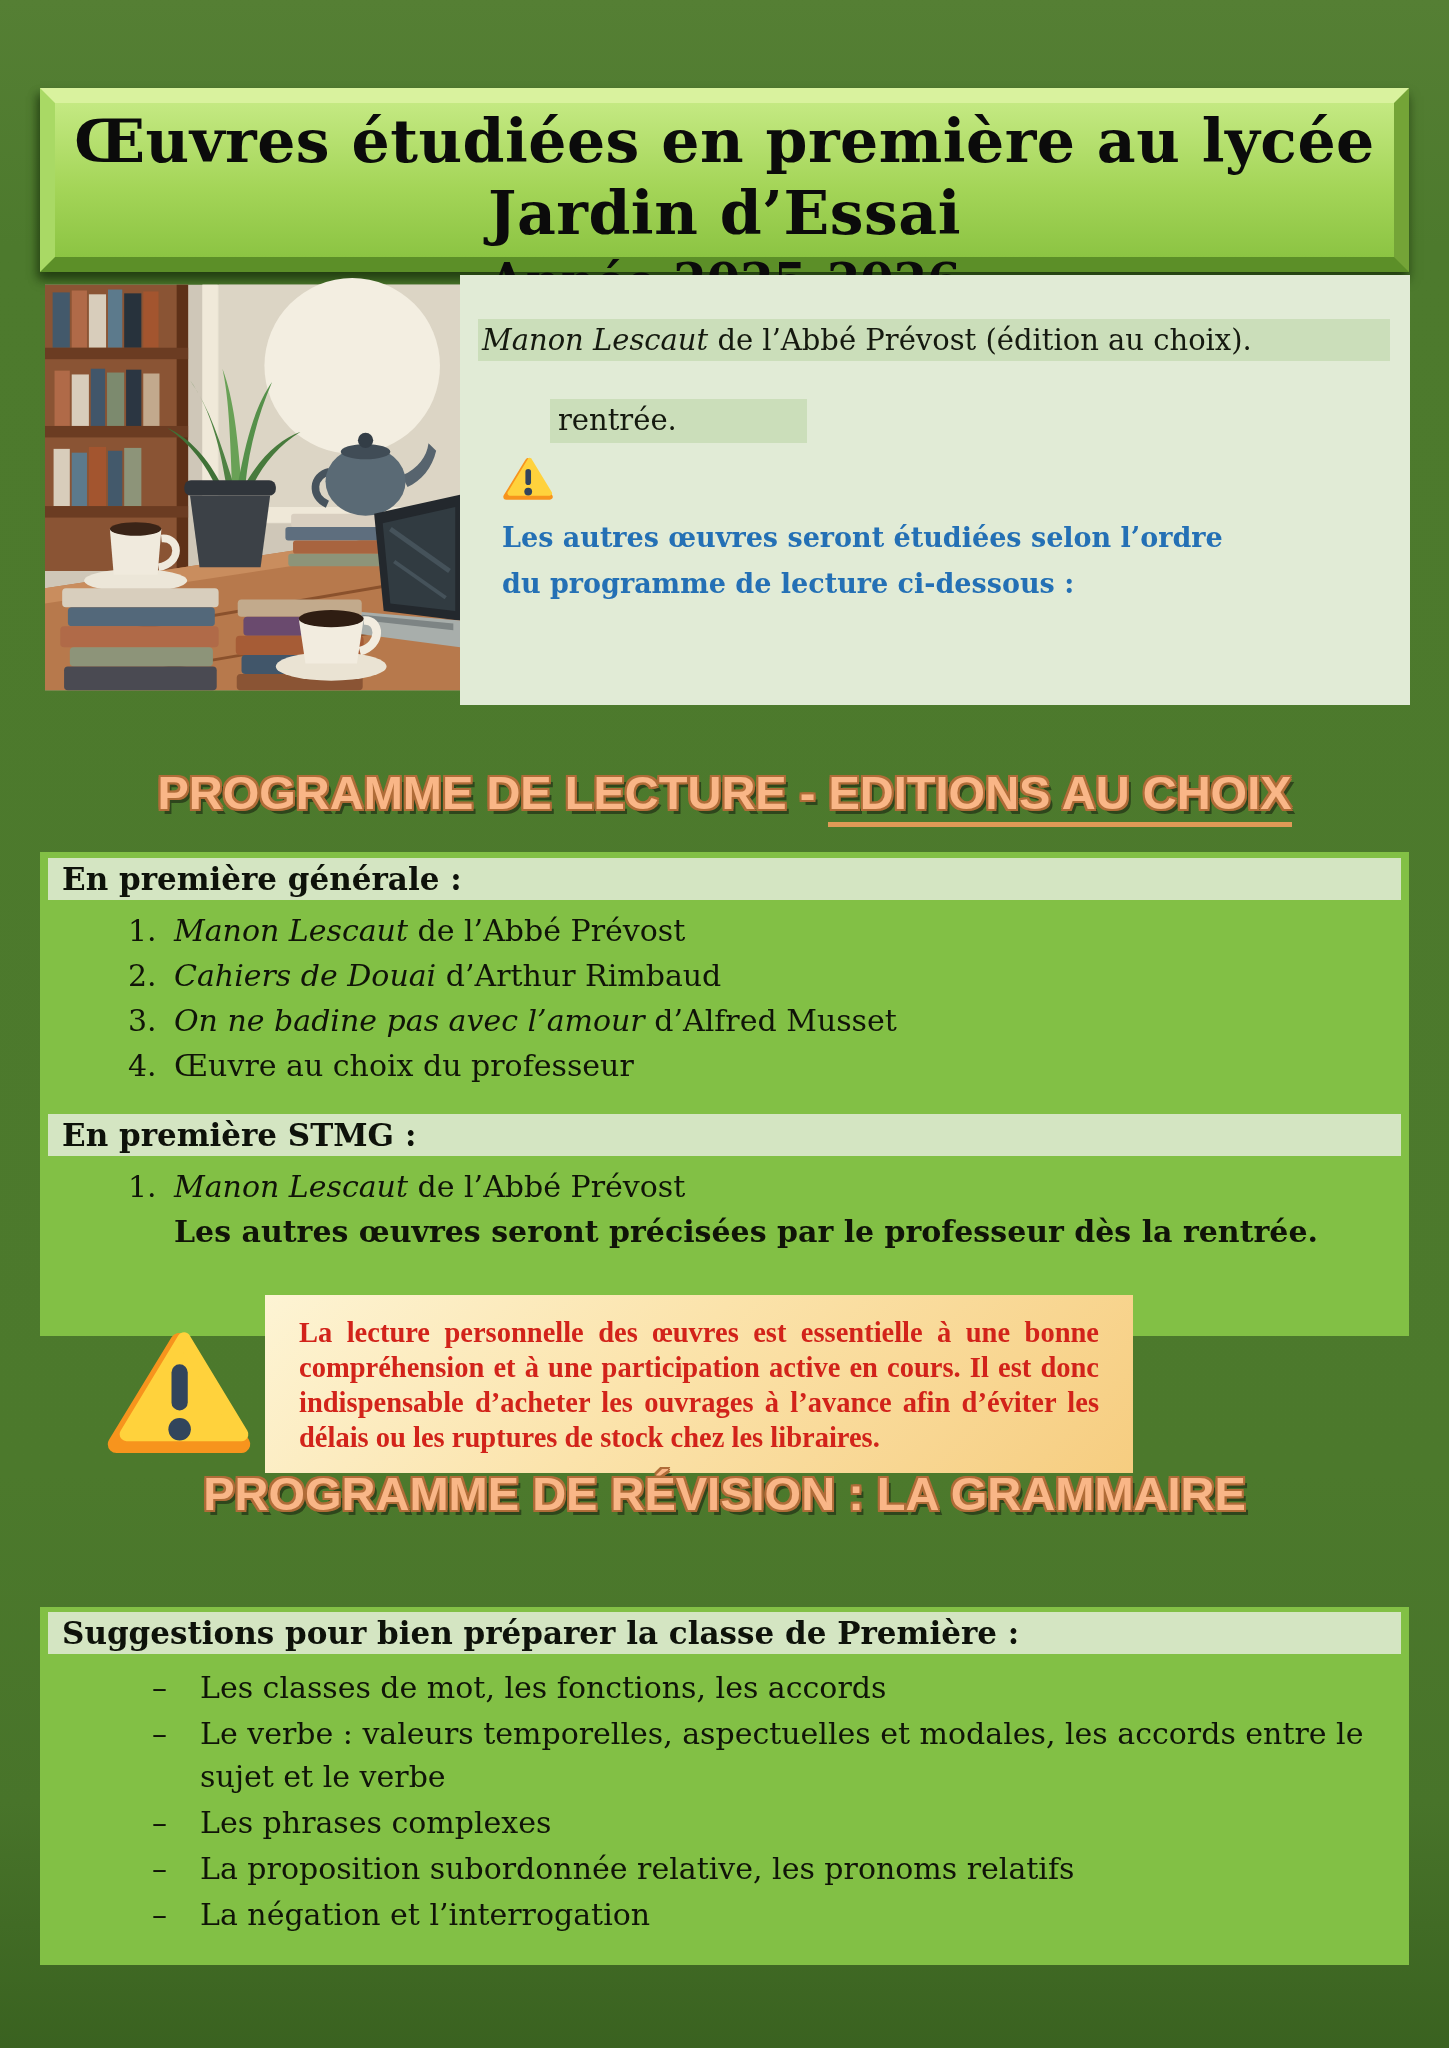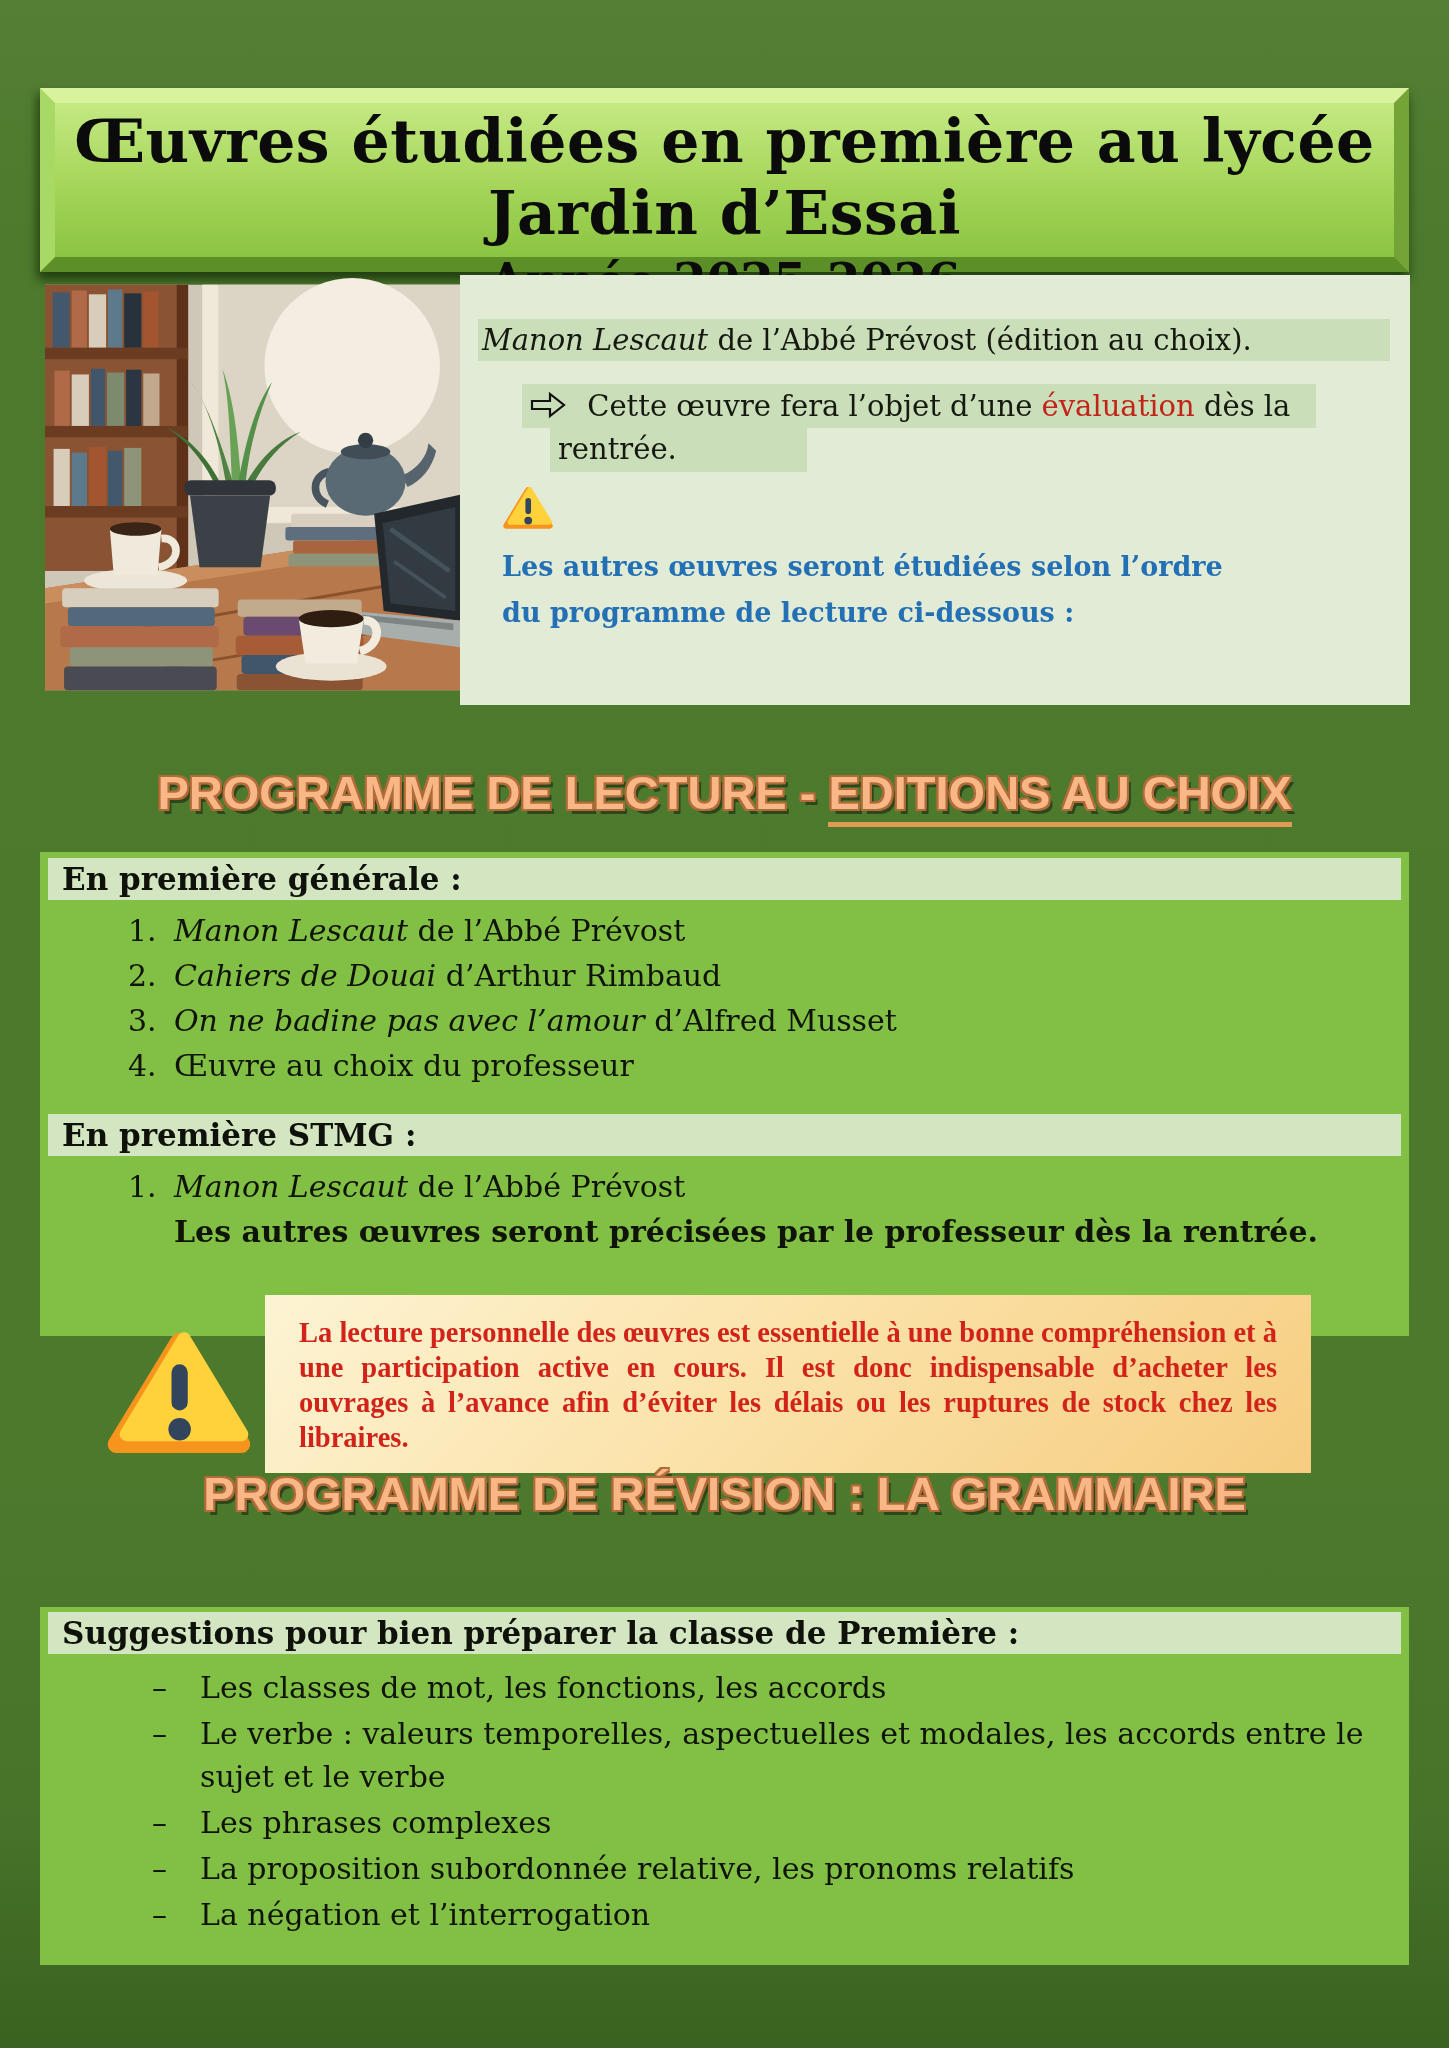--- a/index.html
+++ b/index.html
@@ -57,21 +57,21 @@
   .book-item .num{width:46px;margin-left:80px;flex:none;}
   .book-item .wtitle{font-style:italic;}
   .bold-note{font-weight:bold;font-size:30px;line-height:45px;margin:0 0 0 126px;color:#101408;}
   .gramlist{list-style:none;margin:12px 0 0 0;padding:0;}
   .gram-item{display:flex;font-size:30px;line-height:43px;margin-bottom:3px;color:#101408;}
   .gram-item .dash{width:48px;margin-left:104px;flex:none;}
   .gram-item .gtxt{width:1180px;}
   
   .warn-tri-big{position:absolute;left:104px;top:1324px;}
   .warnbox{
-    position:absolute;left:265px;top:1295px;width:1046px;height:178px;box-sizing:border-box;
+    position:absolute;left:265px;top:1295px;width:868px;height:178px;box-sizing:border-box;
     background:linear-gradient(135deg,#fdf4d4 0%,#fbe3ab 45%,#f6cd80 100%);
     padding:20px 34px;font-family:"Liberation Serif",serif;font-weight:bold;
     color:#d2231a;font-size:28.5px;line-height:35px;text-align:justify;margin:0;
   }
 </style>
 </head>
 <body>
 
 <div class="page">
 
@@ -165,26 +165,20 @@
       <path d="M266 350 L334 350 L327 397 L273 397 Z" fill="#f2ecdf"></path>
       <ellipse cx="300" cy="350" rx="34" ry="9" fill="#2f1d12"></ellipse>
     </svg>
   </div>
 
   <div class="panel">
     <span class="workline">
       <span class="wt">Manon Lescaut</span><span> de l’Abbé Prévost (édition au choix).</span>
     </span>
     <br>
-    <span class="arrowline">
-      <svg width="36" height="30" viewBox="0 0 36 30">
-          <polygon points="2,11 20,11 20,4 34,15 20,26 20,19 2,19" fill="#cbdeba" stroke="#111" stroke-width="2.2"></polygon>
-        </svg>
-      <span>Cette œuvre fera l’objet d’une </span><span class="red">évaluation</span><span> dès la</span>
-    </span>
     <br>
     <span class="rentree">rentrée.</span>
     <div class="note-row">
       <svg width="52" height="48" viewBox="0 0 120 110">
         <path d="M60 14 L110 96 L10 96 Z" fill="#f7941d" stroke="#f7941d" stroke-width="14" stroke-linejoin="round"></path>
         <g transform="translate(4,-4)">
             <path d="M60 16 L106 92 L14 92 Z" fill="#ffd23c" stroke="#ffd23c" stroke-width="11" stroke-linejoin="round"></path>
           </g>
         <rect x="54" y="32" width="13" height="37" rx="6.5" fill="#32455c"></rect>
           <circle cx="60.5" cy="84" r="9" fill="#32455c"></circle>

